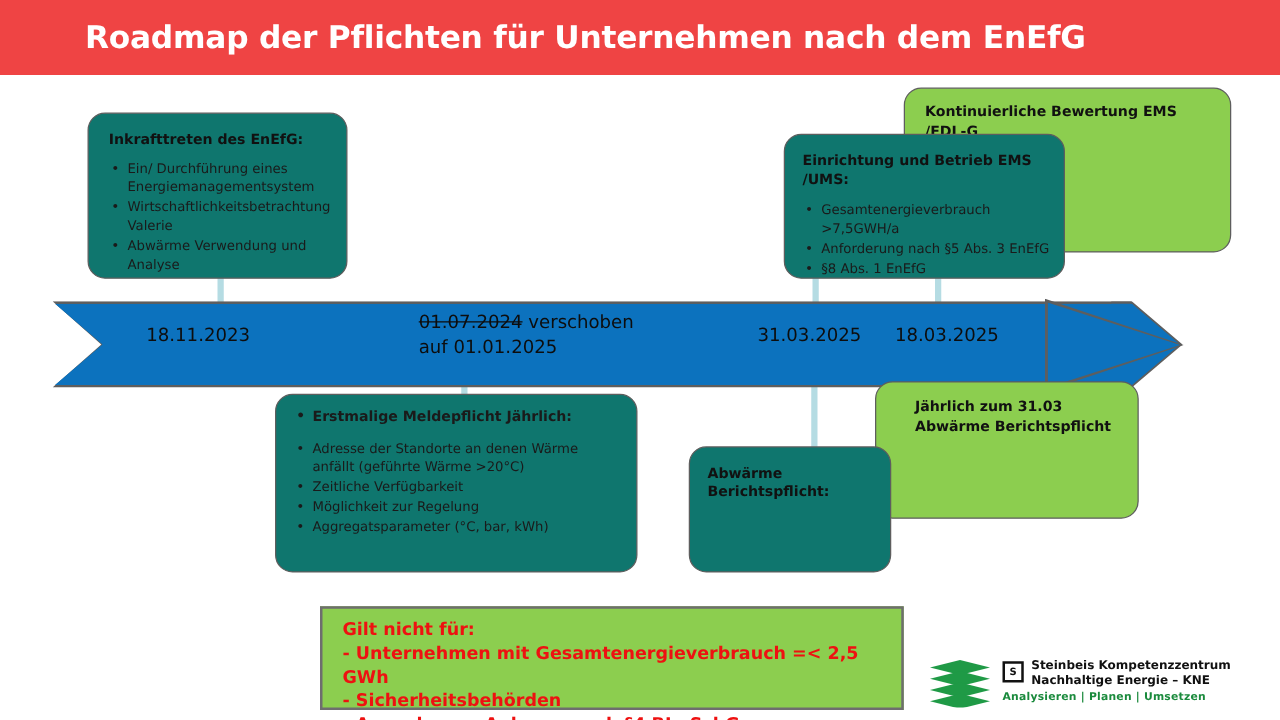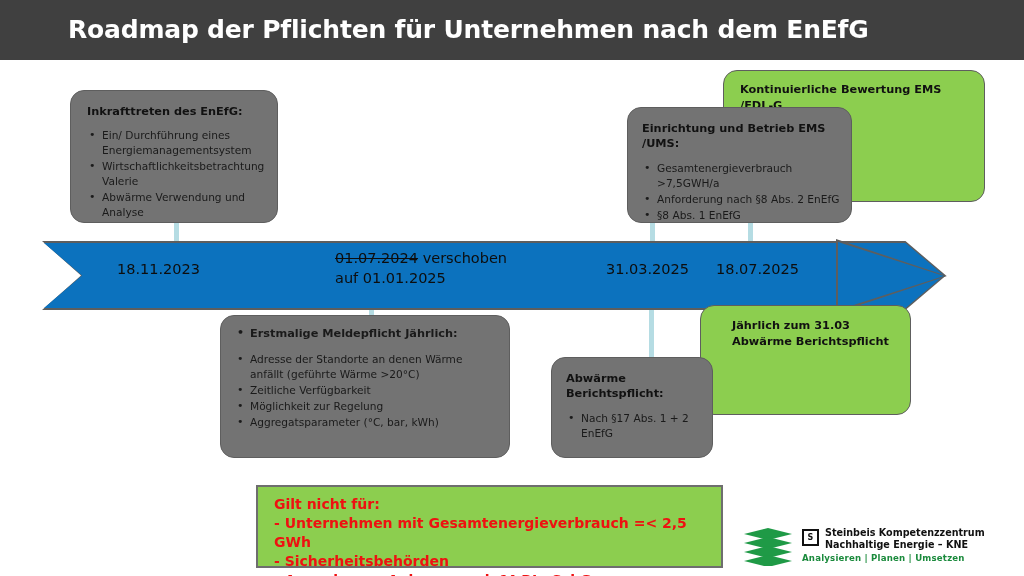--- a/index.html
+++ b/index.html
@@ -8,21 +8,21 @@
     background:#ffffff;
     font-family:"DejaVu Sans", sans-serif;
     overflow:hidden;
     position:relative;
   }
   .stage{position:relative;width:1024px;height:576px;}
 
   
   .header{
     position:absolute;left:0;top:0;width:1024px;height:60px;
-    background:#404040;
+    background:#ef4444;
   }
   .header-title{
     position:absolute;left:68px;top:15px;
     color:#ffffff;
     font-size:25px;font-weight:bold;
     letter-spacing:-0.2px;
     white-space:nowrap;
     font-family:"DejaVu Sans", sans-serif;
   }
 
@@ -65,21 +65,21 @@
     position:absolute;background:#B5DCE3;width:5px;
   }
 
   
   .box{
     position:absolute;
     border:1.6px solid #5E5E5E;
     border-radius:14px;
     box-sizing:border-box;
   }
-  .box.blue{background:#737373;}
+  .box.blue{background:#0f766e;}
   .box.green{background:#8CCE4F;}
   .box-title{
     font-size:11.3px;font-weight:bold;color:#111;
     font-family:"DejaVu Sans", sans-serif;
     line-height:1.35;
   }
   .box ul{
     margin:9px 0 0 0;padding:0 0 0 15px;
     list-style:none;
   }
@@ -158,21 +158,21 @@
   <div class="date" style="left:117px;top:261px;">18.11.2023</div>
 
   <div style="position:absolute;left:335px;top:250px;">
     <div class="date" style="position:static;">
       <span class="strk" style="text-decoration:line-through;">01.07.2024</span><span> verschoben</span>
     </div>
     <div class="date" style="position:static;margin-top:4px;">auf 01.01.2025</div>
   </div>
 
   <div class="date" style="left:606px;top:261px;">31.03.2025</div>
-  <div class="date" style="left:716px;top:261px;">18.07.2025</div>
+  <div class="date" style="left:716px;top:261px;">18.03.2025</div>
 
   <div class="box green" style="left:723px;top:70px;width:262px;height:132px;">
     <div class="inner" style="padding:11px 12px 0 16px;">
       <div class="green-text">Kontinuierliche Bewertung EMS /EDL-G</div>
     </div>
   </div>
 
   <div class="box blue" style="left:70px;top:90px;width:208px;height:133px;">
     <div class="inner">
       <div class="box-title">Inkrafttreten des EnEfG:</div>
@@ -182,21 +182,21 @@
         <li>Abwärme Verwendung und Analyse</li>
       </ul>
     </div>
   </div>
 
   <div class="box blue" style="left:627px;top:107px;width:225px;height:116px;">
     <div class="inner" style="padding:13px 10px 0 14px;">
       <div class="box-title">Einrichtung und Betrieb EMS /UMS:</div>
       <ul>
         <li>Gesamtenergieverbrauch &gt;7,5GWH/a</li>
-        <li>Anforderung nach §8 Abs. 2 EnEfG</li>
+        <li>Anforderung nach §5 Abs. 3 EnEfG</li>
         <li>§8 Abs. 1 EnEfG</li>
       </ul>
     </div>
   </div>
 
   <div class="box green" style="left:700px;top:305px;width:211px;height:110px;">
     <div class="inner" style="padding:12px 12px 0 31px;">
       <div class="green-text">Jährlich zum 31.03
 Abwärme Berichtspflicht</div>
     </div>
@@ -214,23 +214,20 @@
         <li>Zeitliche Verfügbarkeit</li>
         <li>Möglichkeit zur Regelung</li>
         <li>Aggregatsparameter (°C, bar, kWh)</li>
       </ul>
     </div>
   </div>
 
   <div class="box blue" style="left:551px;top:357px;width:162px;height:101px;">
     <div class="inner" style="padding:13px 10px 0 14px;">
       <div class="box-title">Abwärme Berichtspflicht:</div>
-      <ul>
-        <li>Nach §17 Abs. 1 + 2 EnEfG</li>
-      </ul>
     </div>
   </div>
 
   <div class="excl">
     <div class="excl-text">Gilt nicht für:
 - Unternehmen mit Gesamtenergieverbrauch =&lt; 2,5 GWh
 - Sicherheitsbehörden
 - Ausnahmen: Anlagen nach §4 BImSchG</div>
   </div>
 

